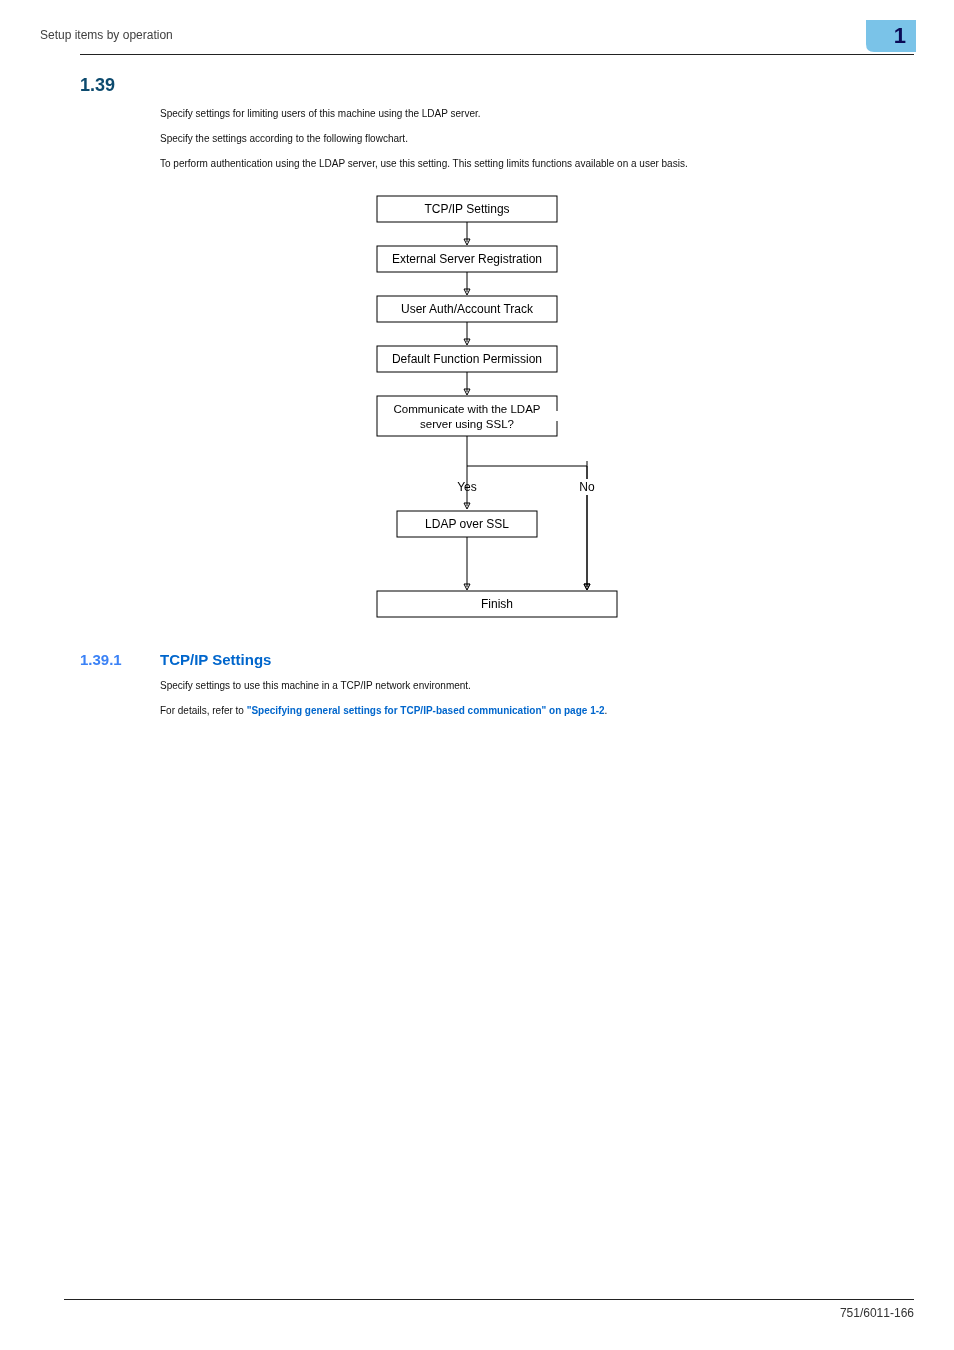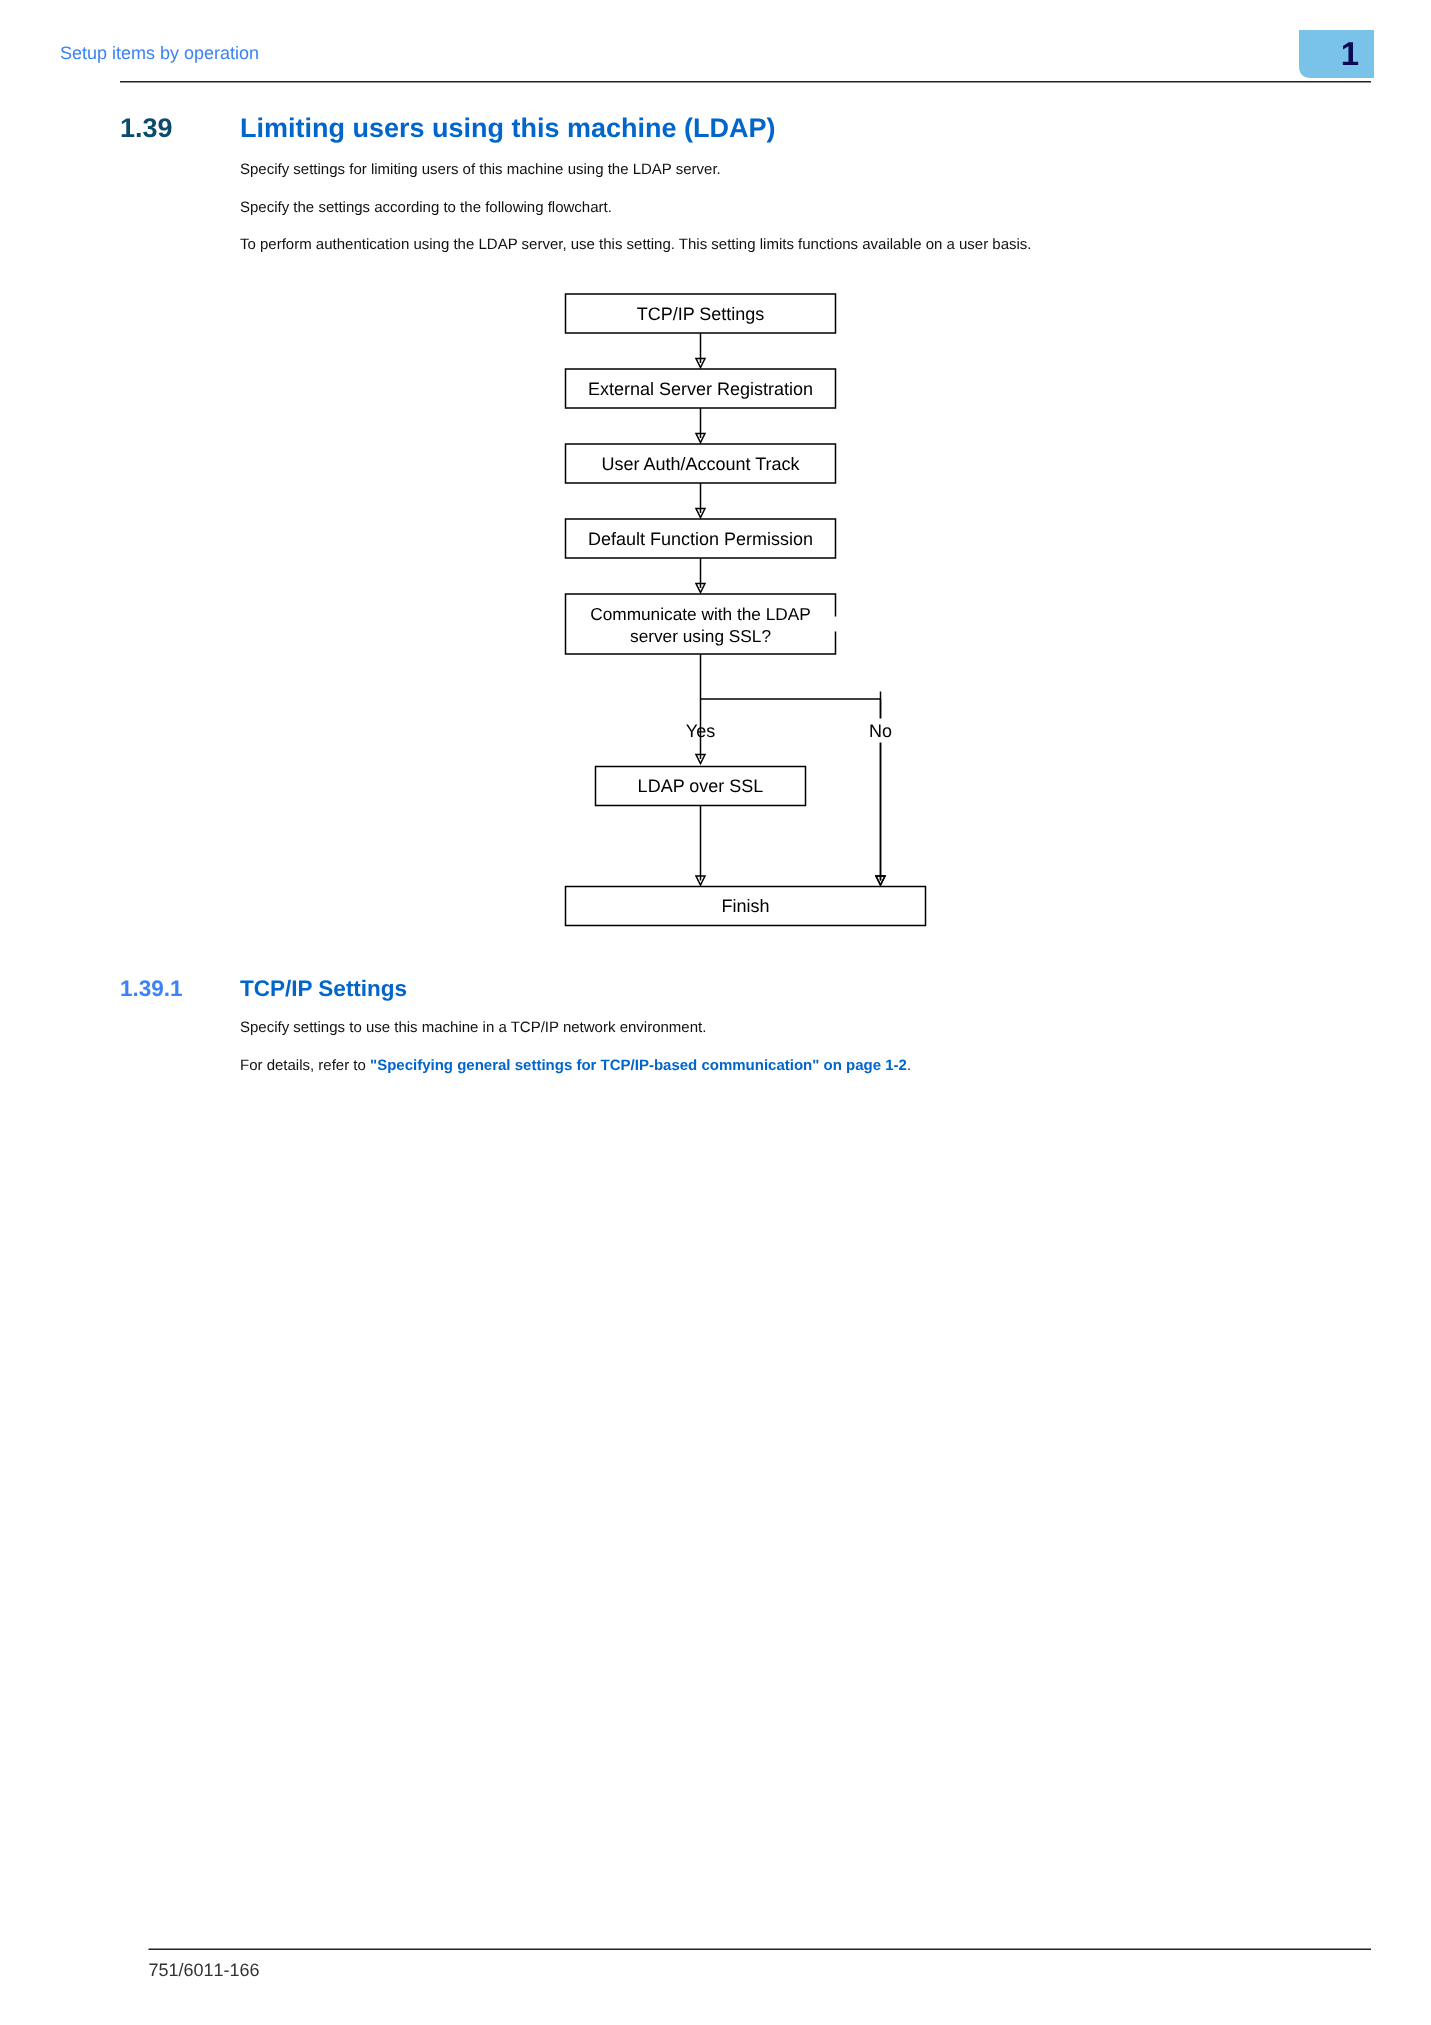--- a/index.html
+++ b/index.html
@@ -14,21 +14,21 @@
     position: relative;
   }
   .header-bar {
     display: flex;
     align-items: center;
     justify-content: space-between;
     padding: 0 40px;
   }
   .header-left {
     font-size: 12px;
-    color: #3b82f6;
+    color: #404040;
     padding-right: 10px;
   }
   .hr-top {
     border: none;
     border-top: 1px solid #222;
     margin: 4px 40px 0 80px;
   }
   .content {
     padding: 20px 40px 0 80px;
   }
@@ -76,24 +76,23 @@
     font-weight: bold;
   }
   .footer {
     position: absolute;
     bottom: 30px;
     left: 64px;
     right: 40px;
     border-top: 1px solid #222;
     padding-top: 6px;
     display: flex;
-    justify-content: flex-start;
+    justify-content: flex-end;
     font-size: 12px;
     color: #333;
-    margin-left: 35px;
   }
 </style>
 </head>
 <body>
 
 <div style="height:20px"></div>
 <div class="header-bar">
   <div class="header-left">Setup items by operation</div>
   <div style="position:relative; width:48px; height:30px;">
     <svg width="50" height="32" viewBox="0 0 50 32" style="display:block">
@@ -101,21 +100,20 @@
     </svg>
     <span style="position:absolute; right:8px; top:3px; font-weight:bold; font-size:22px; color:#0a0a55;">1</span>
   </div>
 </div>
 <hr class="hr-top">
 
 <div class="content">
 
   <div class="section-row">
     <div class="sec-num">1.39</div>
-    <div class="sec-title">Limiting users using this machine (LDAP)</div>
   </div>
 
   <div class="body-text">Specify settings for limiting users of this machine using the LDAP server.</div>
   <div class="body-text">Specify the settings according to the following flowchart.</div>
   <div class="body-text">To perform authentication using the LDAP server, use this setting. This setting limits functions available on a user basis.</div>
 
   <svg class="flowchart" width="360" height="430" viewBox="0 0 360 430">
     <defs>
       <marker id="arrow" markerWidth="8" markerHeight="8" refX="4" refY="4" orient="auto">
         <path d="M1,1 L7,4 L1,7 Z" fill="none" stroke="#000" stroke-width="1"></path>

